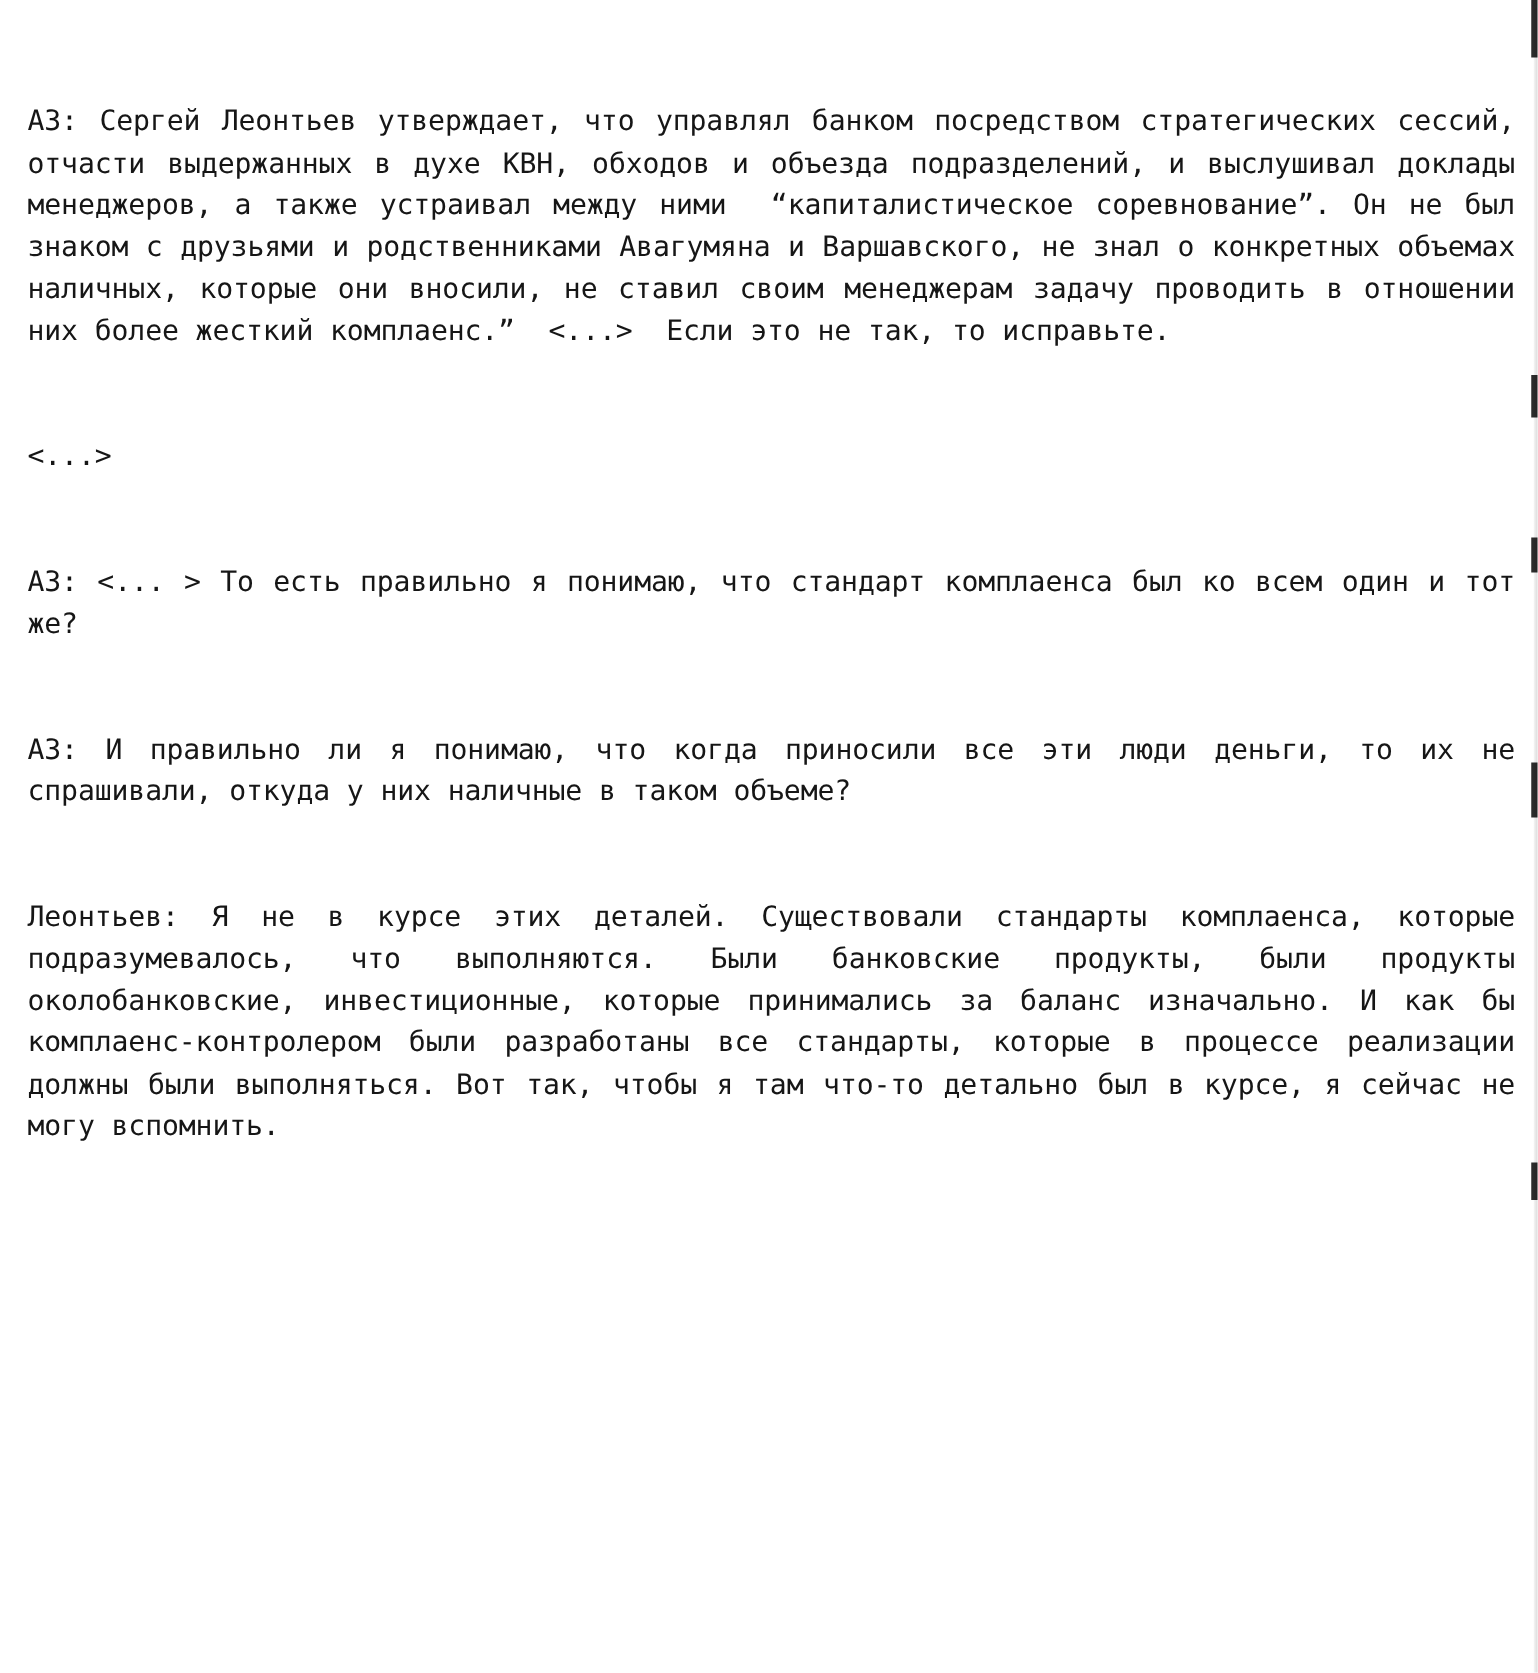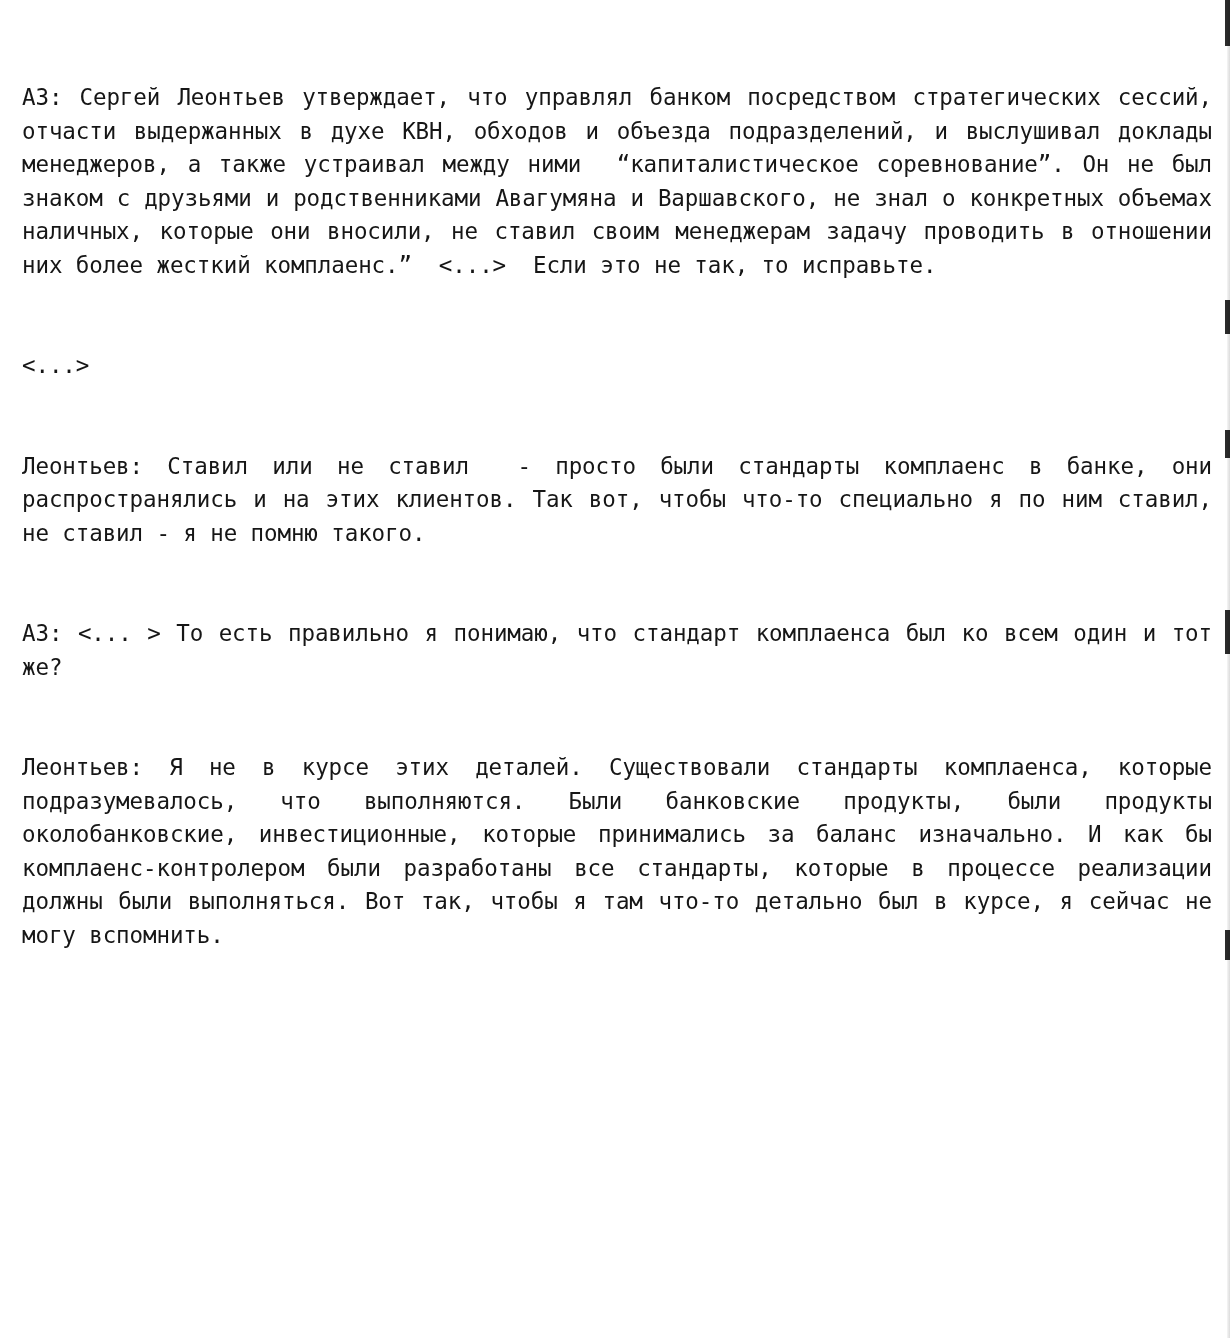--- a/index.html
+++ b/index.html
@@ -58,22 +58,22 @@
   }
 </style>
 </head>
 <body>
 
 <div class="page">
 
   <div class="transcript">
     <p>АЗ: Сергей Леонтьев утверждает, что управлял банком посредством стратегических сессий, отчасти выдержанных в духе КВН, обходов и объезда подразделений, и выслушивал доклады менеджеров, а также устраивал между ними  “капиталистическое соревнование”. Он не был знаком с друзьями и родственниками Авагумяна и Варшавского, не знал о конкретных объемах наличных, которые они вносили, не ставил своим менеджерам задачу проводить в отношении них более жесткий комплаенс.”  &lt;...&gt;  Если это не так, то исправьте.</p>
     <p>&lt;...&gt;</p>
-    <p>Леонтьев: Ставил или не ставил  - просто были стандарты комплаенс в банке, они распространялись и на этих клиентов. Так вот, чтобы что-то специально я по ним ставил, не ставил - я не помню такого.</p>
     <p>АЗ: &lt;... &gt; То есть правильно я понимаю, что стандарт комплаенса был ко всем один и тот же?</p>
+    <p>АЗ: И правильно ли я понимаю, что когда приносили все эти люди деньги, то их не спрашивали, откуда у них наличные в таком объеме?</p>
     <p>Леонтьев: Я не в курсе этих деталей. Существовали стандарты комплаенса, которые подразумевалось, что выполняются. Были банковские продукты, были продукты околобанковские, инвестиционные, которые принимались за баланс изначально. И как бы комплаенс-контролером были разработаны все стандарты, которые в процессе реализации должны были выполняться. Вот так, чтобы я там что-то детально был в курсе, я сейчас не могу вспомнить.</p>
     
     
     
   </div>
 
   <div class="edge-mark m1"></div>
   <div class="edge-mark m2"></div>
   <div class="edge-mark m3"></div>
   <div class="edge-mark m4"></div>

